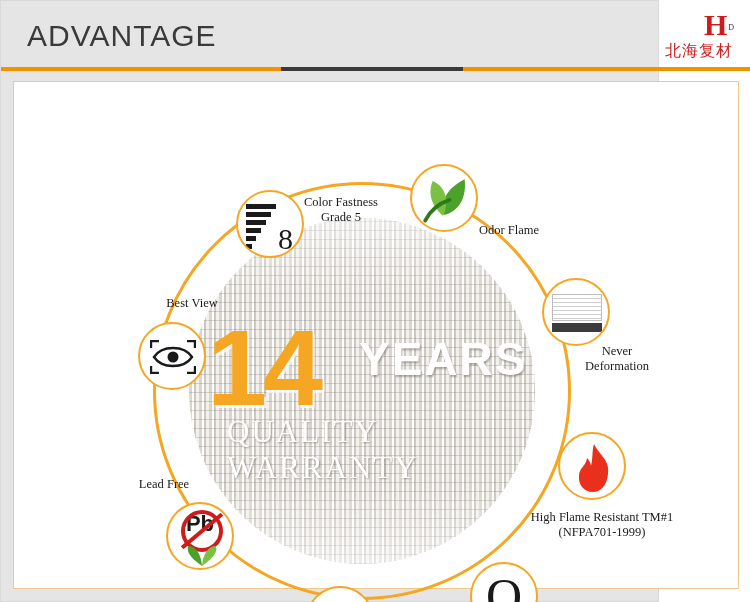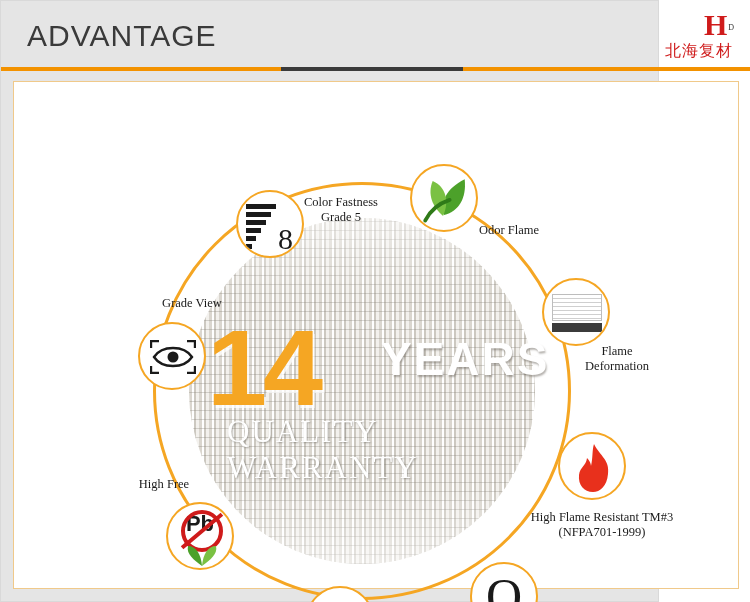--- a/index.html
+++ b/index.html
@@ -102,21 +102,20 @@
     color:#f5a623;
     text-shadow:2px 3px 0 rgba(255,255,255,0.75);
     letter-spacing:-4px;
   }
   .years-word{
     position:absolute;left:170px;top:118px;
     font-family:"Liberation Sans", sans-serif;
     font-weight:bold;font-size:46px;line-height:46px;color:#ffffff;
     letter-spacing:2px;
     text-shadow:1px 2px 2px rgba(90,85,75,0.45);
-    margin-left:22px;
   }
   .warranty{
     position:absolute;left:38px;top:196px;
     font-family:"Liberation Serif", serif;
     font-size:31px;color:#ffffff;letter-spacing:2px;
     text-shadow:1px 1px 2px rgba(90,85,75,0.5);
   }
   
   .bubble{
     position:absolute;width:68px;height:68px;
@@ -240,31 +239,31 @@
       <div>Odor Flame</div>
     </div>
 
     <div class="bubble" id="b-never">
       <div class="shutter">
         <div class="slats"></div>
         <div class="base"></div>
       </div>
     </div>
     <div class="cap" id="c-never">
-      <div>Flame</div>
+      <div>Never</div>
       <div>Deformation</div>
     </div>
 
     <div class="bubble" id="b-flame">
       <svg width="68" height="68" viewBox="0 0 68 68">
         <path d="M34 10 C40 22 50 26 48 40 C47 52 40 58 33 58 C24 58 18 51 19 41 C20 33 26 32 27 24 C31 28 31 32 31 32 C33 24 32 16 34 10 Z" fill="#e8301c"></path>
       </svg>
     </div>
     <div class="cap" id="c-flame">
-      <div>High Flame Resistant TM#3</div>
+      <div>High Flame Resistant TM#1</div>
       <div>(NFPA701-1999)</div>
     </div>
 
     <div class="bubble" id="b-zero">
       <div class="zero">O</div>
     </div>
 
     <div class="bubble" id="b-form">
       <div class="hcho">HCHO</div>
 
@@ -273,31 +272,31 @@
     <div class="bubble" id="b-lead">
       <div class="pb">Pb</div>
       <div class="pb-ring"></div>
       <div class="pb-slash"></div>
       <svg width="68" height="68" viewBox="0 0 68 68" style="position:absolute;left:0;top:0;">
         <path d="M34 62 C26 56 18 50 20 42 C28 42 33 50 34 62 Z" fill="#4ca12a"></path>
         <path d="M34 62 C42 56 50 50 48 42 C40 42 35 50 34 62 Z" fill="#7ac143"></path>
       </svg>
     </div>
     <div class="cap" id="c-lead">
-      <div>High Free</div>
+      <div>Lead Free</div>
     </div>
 
     <div class="bubble" id="b-view">
       <svg class="eye" viewBox="0 0 46 34">
         <path d="M4 17 C12 5 34 5 42 17 C34 29 12 29 4 17 Z" fill="none" stroke="#1a1a1a" stroke-width="2.4"></path>
         <circle cx="23" cy="17" r="5.5" fill="#1a1a1a"></circle>
         <path d="M1 8 V1 H9" fill="none" stroke="#1a1a1a" stroke-width="2.4"></path>
         <path d="M37 1 H45 V8" fill="none" stroke="#1a1a1a" stroke-width="2.4"></path>
         <path d="M1 26 V33 H9" fill="none" stroke="#1a1a1a" stroke-width="2.4"></path>
         <path d="M37 33 H45 V26" fill="none" stroke="#1a1a1a" stroke-width="2.4"></path>
       </svg>
     </div>
     <div class="cap" id="c-view">
-      <div>Grade View</div>
+      <div>Best View</div>
     </div>
 
   </div>
 </div>
 
 </body></html>

